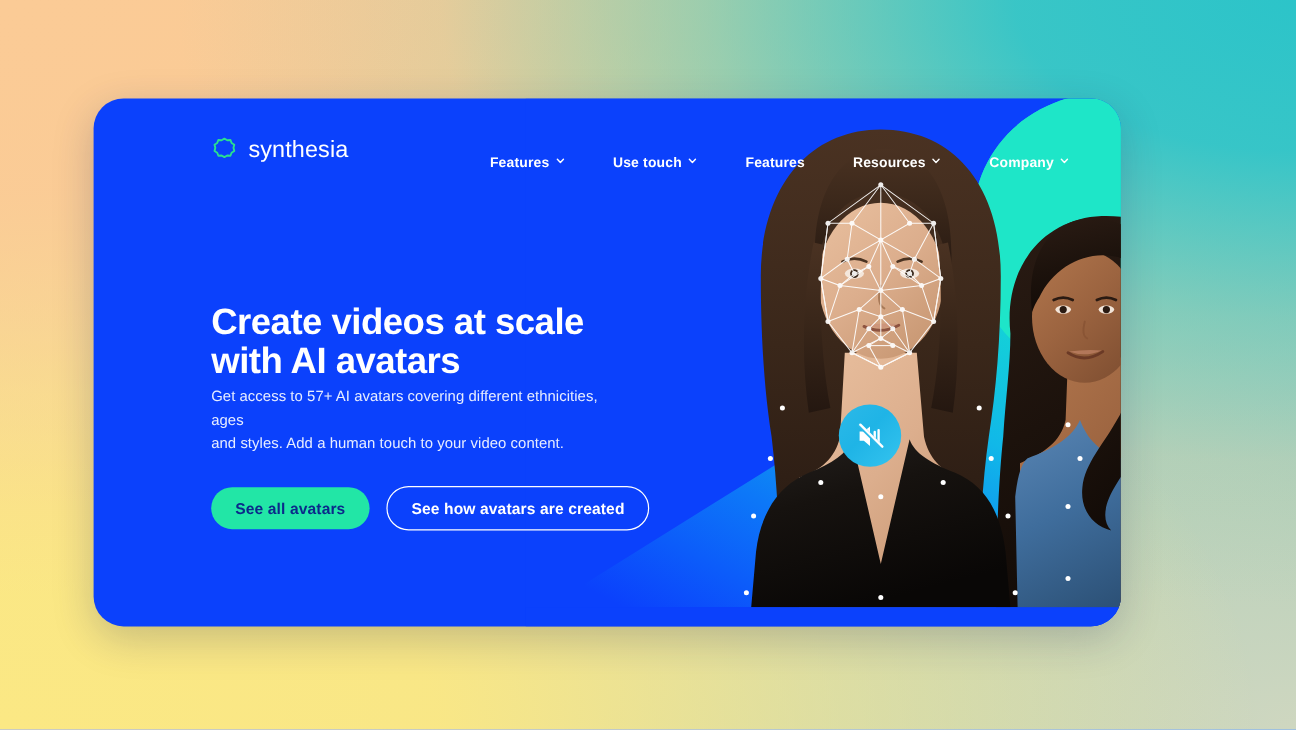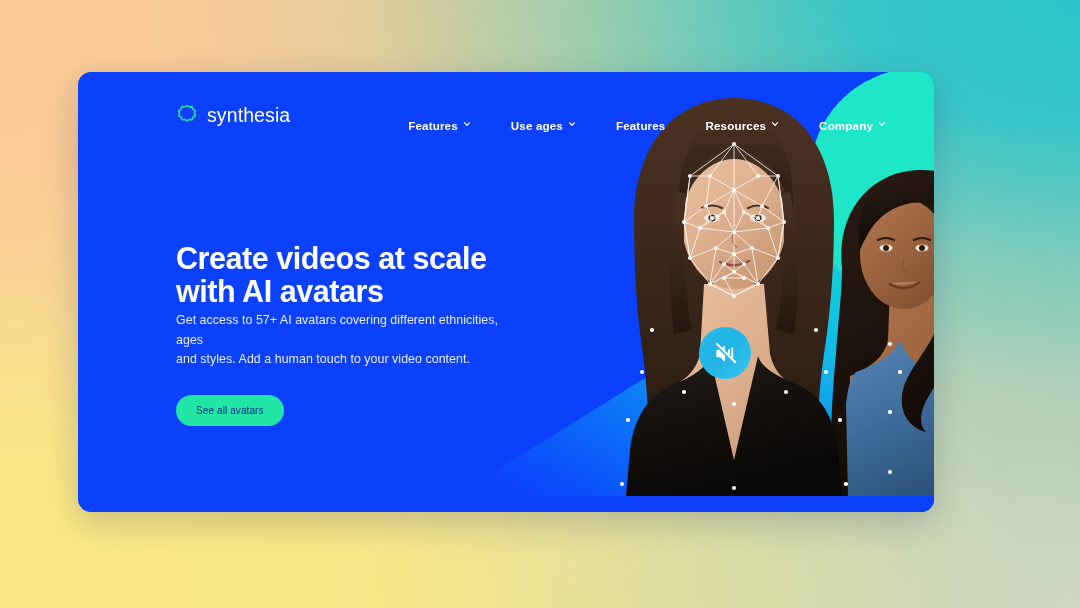--- a/index.html
+++ b/index.html
@@ -21,25 +21,25 @@
       radial-gradient(125% 120% at 0% 0%,     #fbcb96 0%,  rgba(251,203,150,0.92) 22%, rgba(251,210,150,0.45) 45%, rgba(255,255,255,0) 68%),
       radial-gradient(135% 125% at 0% 100%,   #fbe884 0%,  rgba(251,232,132,0.95) 25%, rgba(250,233,140,0.5) 48%, rgba(255,255,255,0) 72%),
       radial-gradient(130% 125% at 100% 100%, #cfd7c0 0%,  rgba(199,211,186,0.85) 25%, rgba(214,206,176,0.4) 50%, rgba(255,255,255,0) 75%),
       linear-gradient(135deg, #f7c893 0%, #e8d79d 35%, #bcd6b6 65%, #5dc3c6 100%);
   }
 
   
   #card {
     position: absolute;
     left: 78px;
-    top: 72px;
+    top: 82px;
     width: 856px;
     height: 440px;
     background: #0b41fc;
-    border-radius: 13px;
+    border-radius: 25px;
     overflow: hidden;
     box-shadow: 0 10px 34px rgba(25,35,90,0.22);
   }
 
   
   #navbar {
     position: absolute;
     left: 0; top: 0;
     width: 100%;
     height: 86px;
@@ -126,22 +126,22 @@
     line-height: 1.56;
     font-weight: 400;
     letter-spacing: .05px;
     width: 348px;
     margin-bottom: 26px;
     white-space: pre-line;
   }
   #cta-row { display: flex; align-items: center; gap: 14px; }
   .cta {
     border-radius: 20px;
-    font-size: 10px;
-    font-weight: 400;
+    font-size: 13px;
+    font-weight: 700;
     letter-spacing: .1px;
     padding: 10px 20px;
     white-space: nowrap;
     cursor: pointer;
     font-family: "Liberation Sans", sans-serif;
   }
   .cta.primary {
     background: #22e6a6;
     color: #0b2a8a;
     border: none;
@@ -462,21 +462,21 @@
       <div id="navlinks">
 
         <div class="navlink">
           <span>Features</span>
           <svg class="caret" viewBox="0 0 12 12">
             <path d="M2.2 4 L6 8 L9.8 4" fill="none" stroke="#ffffff" stroke-width="1.8" stroke-linecap="round" stroke-linejoin="round"></path>
           </svg>
         </div>
 
         <div class="navlink">
-          <span>Use ages</span>
+          <span>Use touch</span>
           <svg class="caret" viewBox="0 0 12 12">
             <path d="M2.2 4 L6 8 L9.8 4" fill="none" stroke="#ffffff" stroke-width="1.8" stroke-linecap="round" stroke-linejoin="round"></path>
           </svg>
         </div>
 
         <div class="navlink">
           <span>Features</span>
         </div>
 
         <div class="navlink">
@@ -501,17 +501,18 @@
       </div>
     </div>
 
     <div id="hero-copy">
       <h1 id="headline">Create videos at scale
 with AI avatars</h1>
       <p id="subhead">Get access to 57+ AI avatars covering different ethnicities, ages
 and styles. Add a human touch to your video content.</p>
       <div id="cta-row">
         <button class="cta primary">See all avatars</button>
+        <button class="cta secondary">See how avatars are created</button>
       </div>
     </div>
 
   </div>
 </div>
 
 </body></html>

